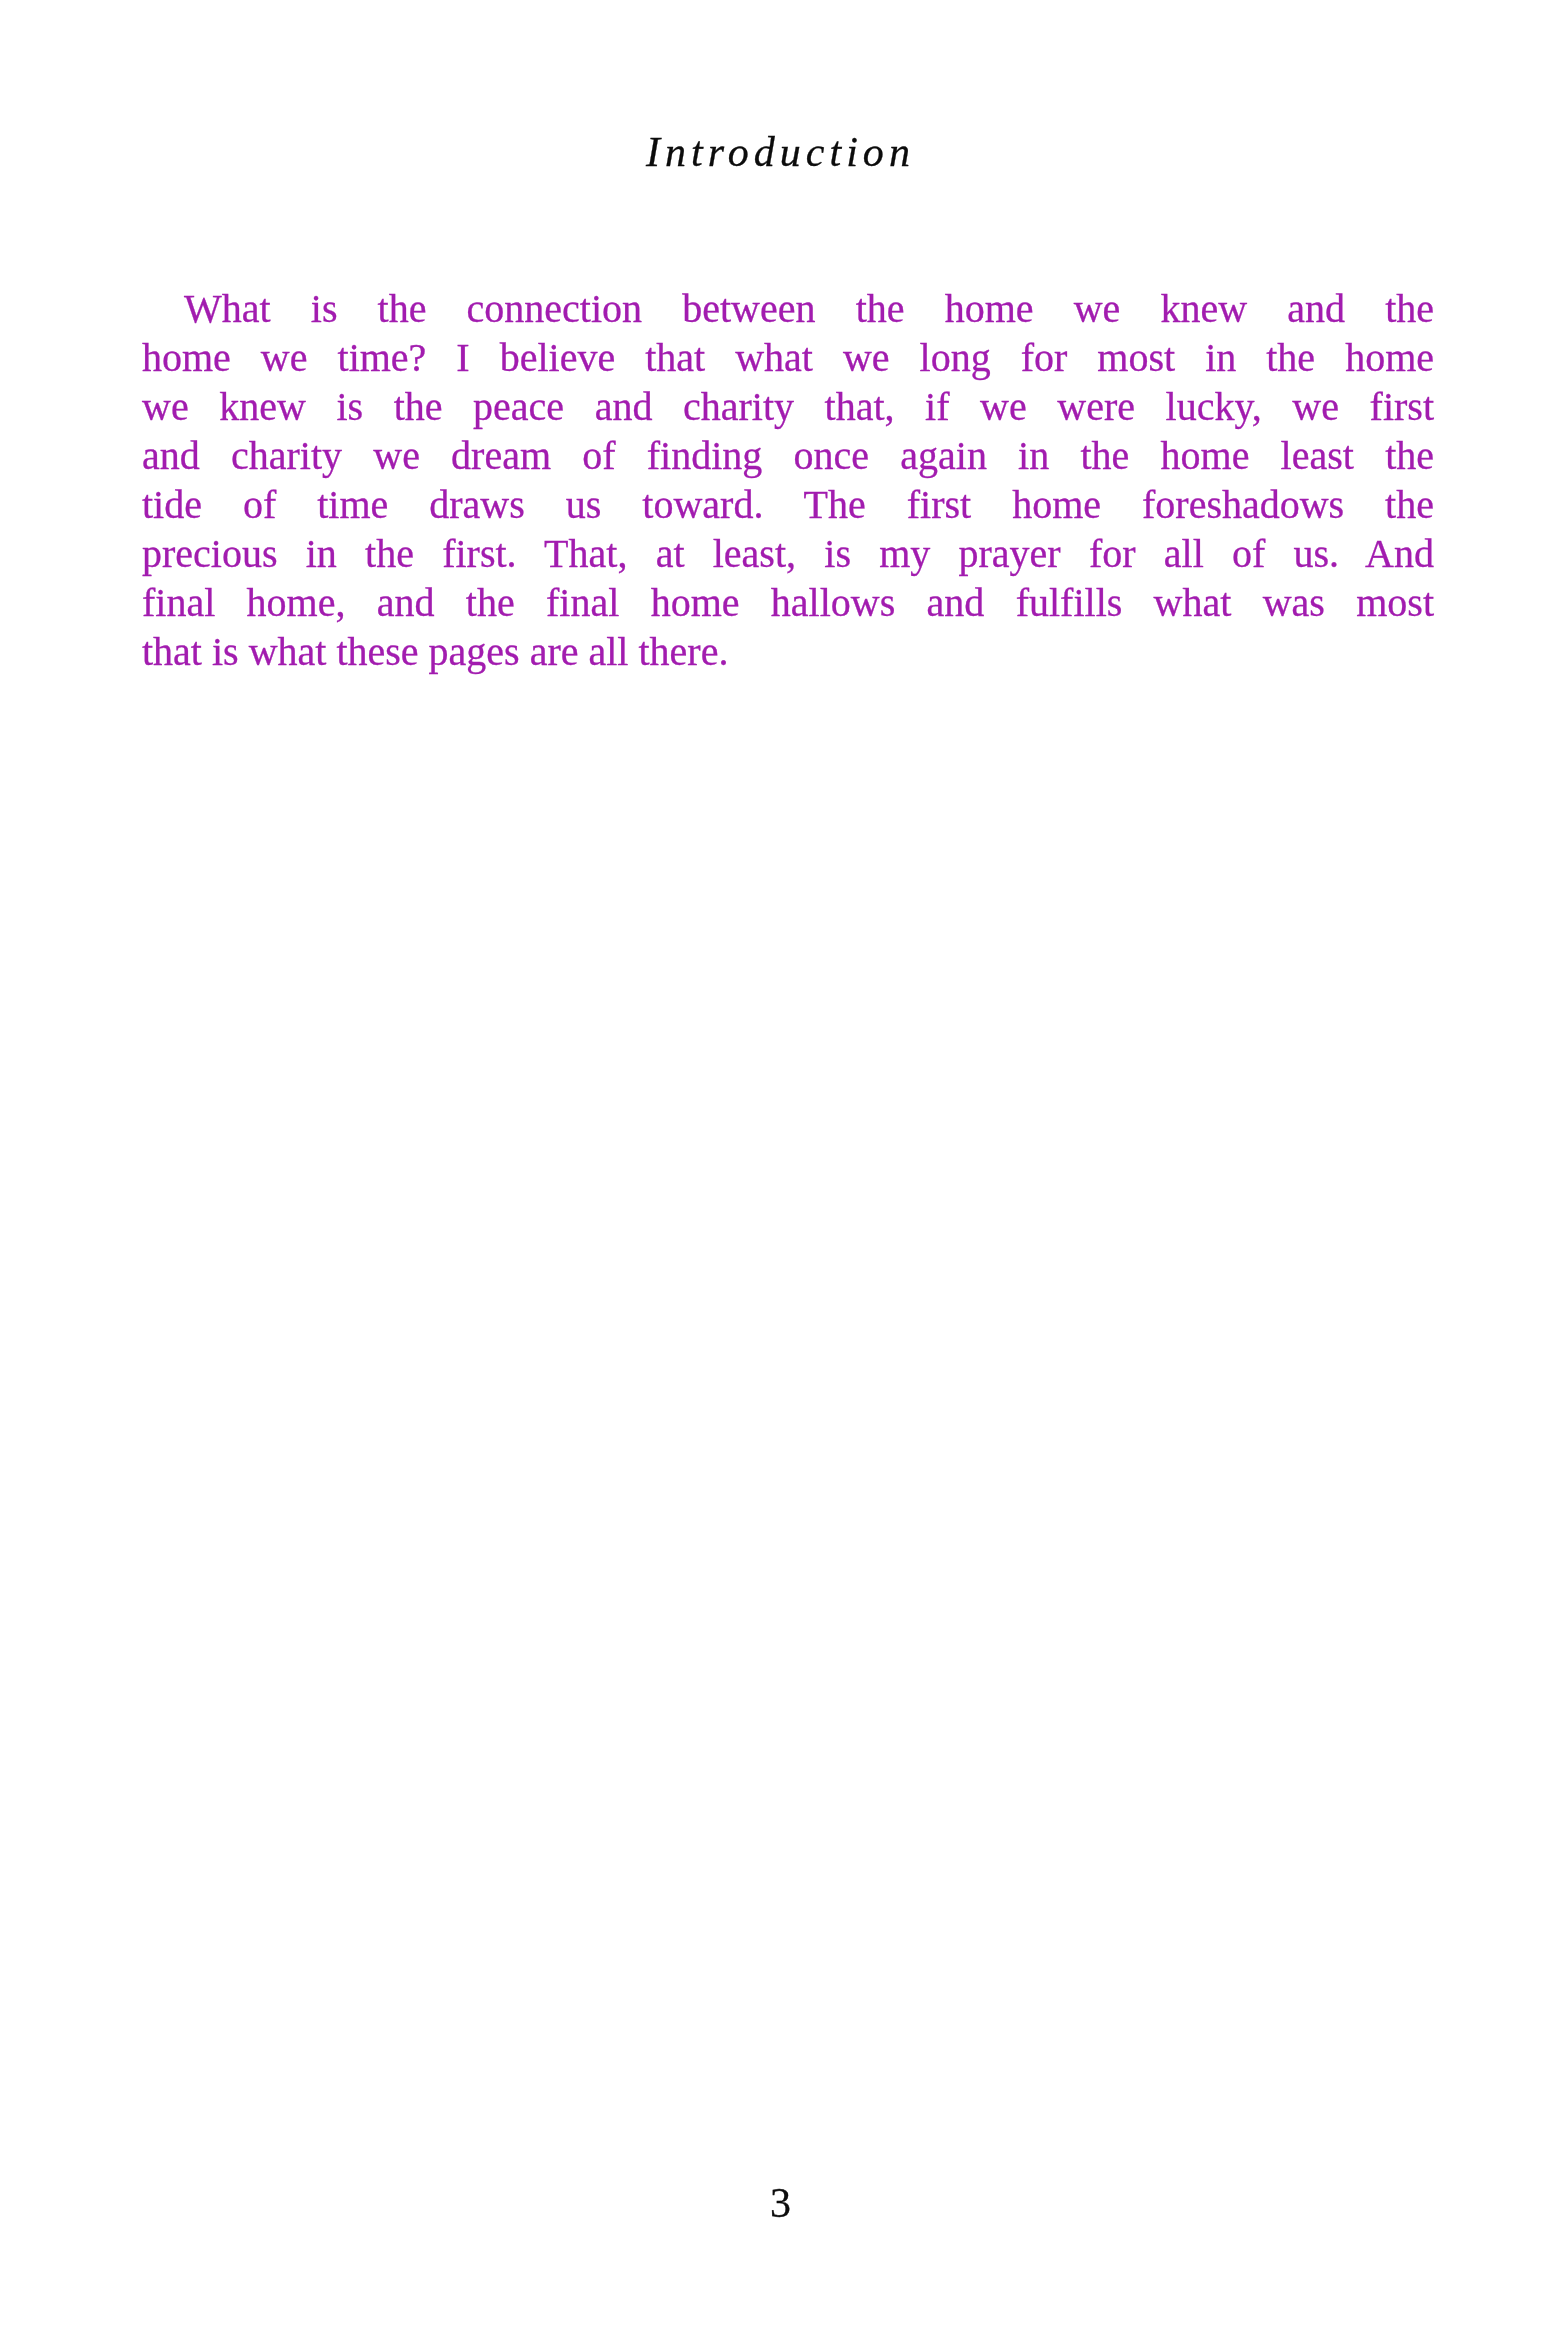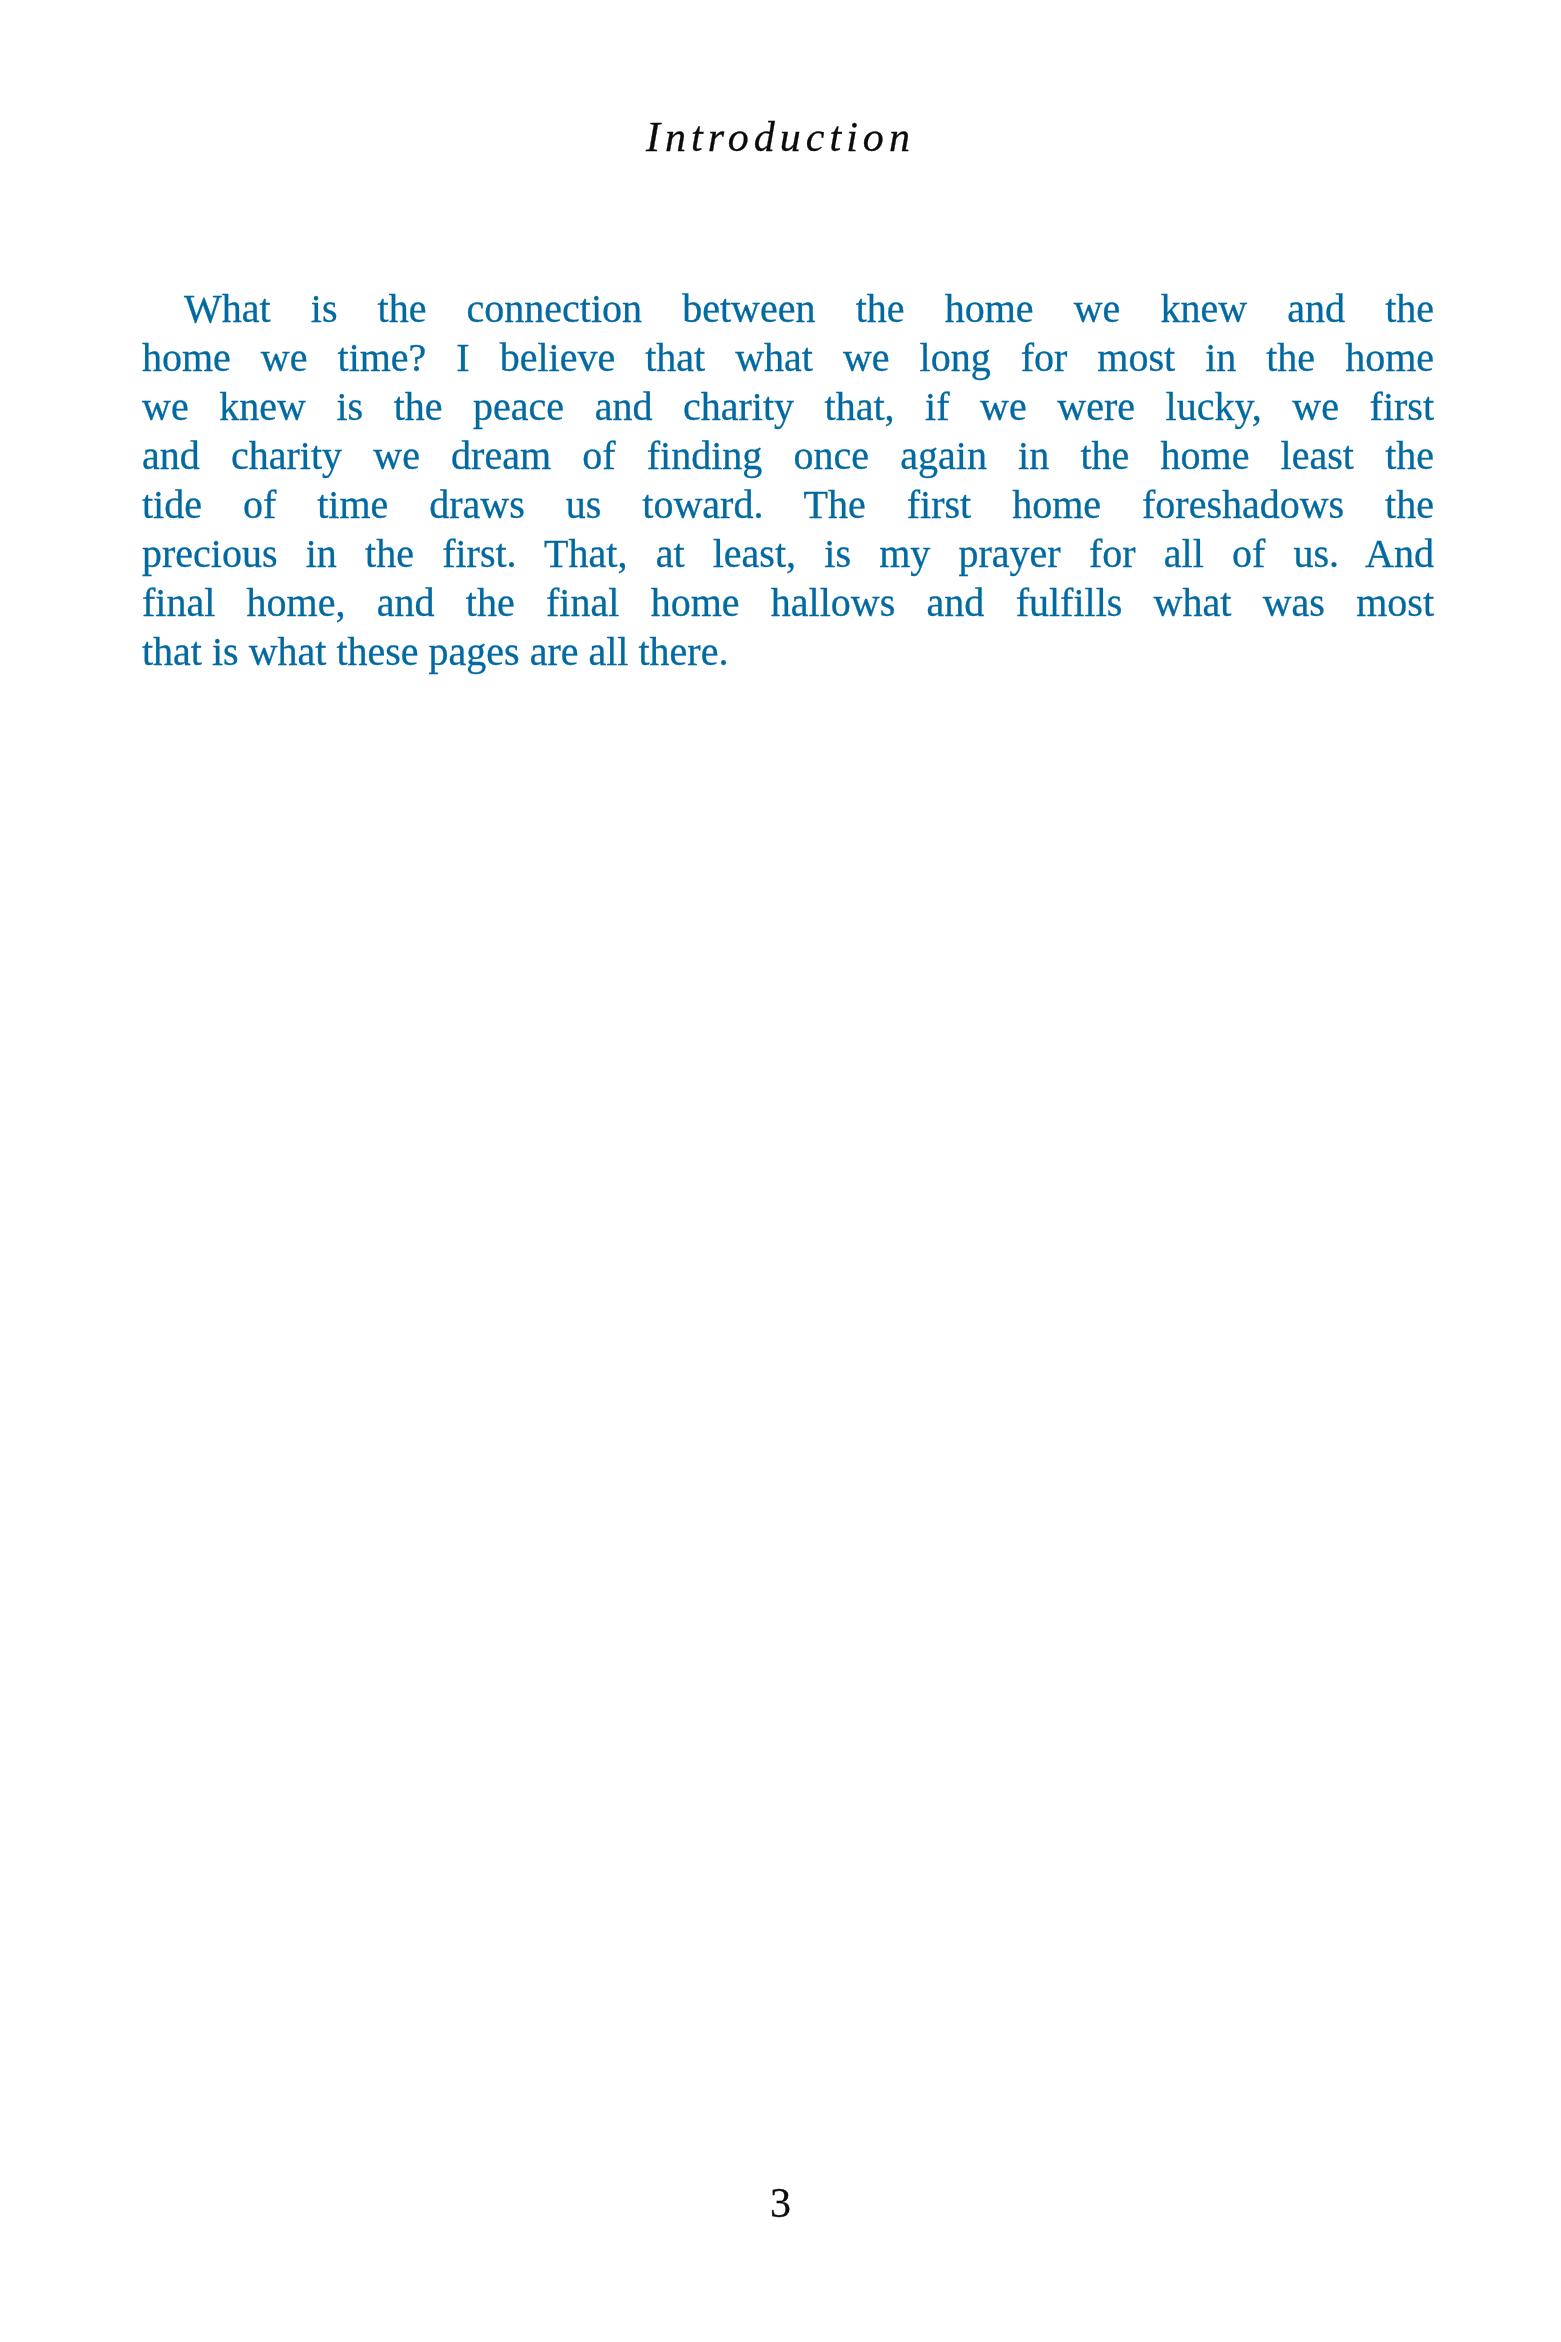--- a/index.html
+++ b/index.html
@@ -11,39 +11,39 @@
     position: relative;
     width: 1561px;
     height: 2342px;
     background: #ffffff;
     overflow: hidden;
     font-family: "Liberation Serif", "DejaVu Serif", serif;
     color: #0c0c0c;
   }
   .running-header {
     position: absolute;
-    top: 116px;
+    top: 131px;
     left: 0;
     width: 1561px;
     text-align: center;
     font-style: italic;
     font-size: 42px;
     line-height: 1;
     letter-spacing: 0.12em;
     color: #0c0c0c;
     -webkit-text-stroke: 0.3px currentColor;
   }
   .body-paragraph {
     position: absolute;
     top: 284px;
     left: 142px;
     width: 1292px;
     font-size: 40px;
     line-height: 49px;
-    color: #0369a1;
+    color: #a21caf;
     -webkit-text-stroke: 0.3px currentColor;
   }
   .para-line {
     text-align: justify;
     text-align-last: justify;
     white-space: normal;
   }
   .para-line.first-line {
     text-indent: 42px;
   }

